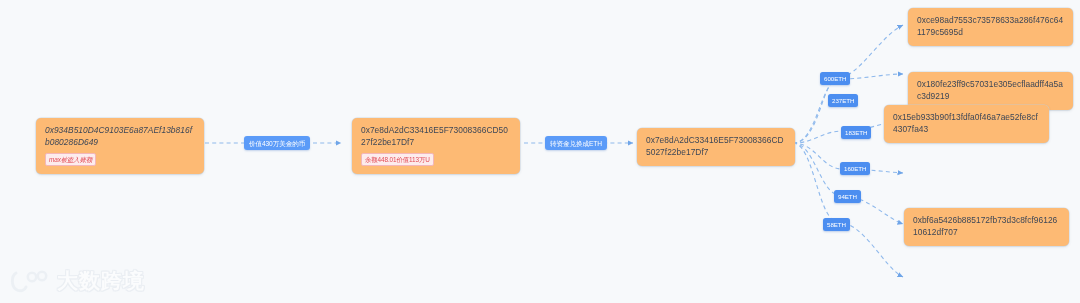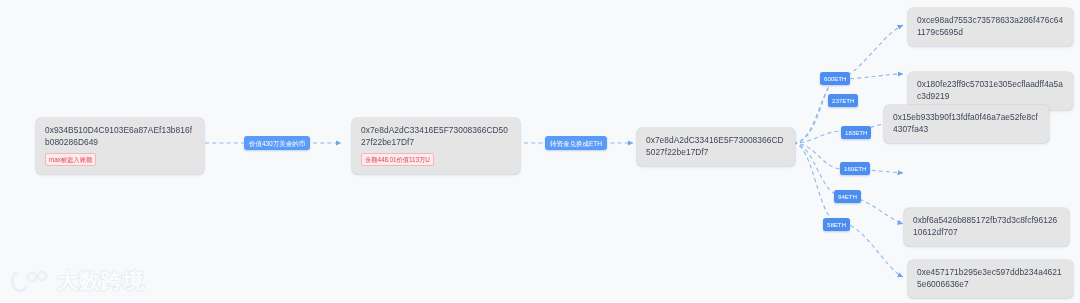--- a/index.html
+++ b/index.html
@@ -26,21 +26,21 @@
     position: absolute;
     left: 0;
     top: 0;
     width: 1080px;
     height: 303px;
     pointer-events: none;
   }
 
   .addr-node {
     position: absolute;
-    background: #e5e5e5;
+    background: #fdba74;
     border-radius: 5px;
     box-shadow: 0 1px 3px rgba(40,60,90,0.13), 0 0 0 0.5px rgba(200,212,225,0.7);
     padding: 7px 9px 8px 9px;
     box-sizing: border-box;
   }
 
   .addr-text {
     font-size: 8.4px;
     line-height: 11.5px;
     color: #3d4757;
@@ -130,21 +130,21 @@
       <path d="M524,143 L633,143"></path>
       <path d="M793,143 C820,143 822,78 838,78 C858,78 880,36 903,25"></path>
       <path d="M793,143 C818,143 820,79 840,79 C865,79 884,74 903,74"></path>
       <path d="M793,143 C815,143 822,131 843,131 C868,131 886,121 903,120"></path>
       <path d="M793,143 C816,143 822,169 842,169 C868,169 886,172 903,173"></path>
       <path d="M793,143 C815,143 820,195 840,195 C866,195 886,218 903,224"></path>
       <path d="M793,143 C814,143 818,222 838,222 C864,222 884,268 903,277"></path>
     </g>
   </svg>
 
-  <div class="addr-node" style="left:36px; top:118px; width:168px;">
+  <div class="addr-node" style="left:36px; top:118px; width:168px;font-style:italic;">
     <div class="addr-text">0x934B510D4C9103E6a87AEf13b816fb080286D649</div>
     <span class="amount-badge">max被盗入账额</span>
   </div>
 
   <div class="edge-label" style="left:244px; top:136px;">价值430万美金的币</div>
 
   <div class="addr-node" style="left:352px; top:118px; width:168px;">
     <div class="addr-text">0x7e8dA2dC33416E5F73008366CD5027f22be17Df7</div>
     <span class="amount-badge">余额448.01价值113万U</span>
   </div>
@@ -167,23 +167,20 @@
   </div>
   <div class="addr-node" style="left:908px; top:72px; width:165px;">
     <div class="addr-text">0x180fe23ff9c57031e305ecflaadff4a5ac3d9219</div>
   </div>
   <div class="addr-node" style="left:884px; top:105px; width:165px;">
     <div class="addr-text">0x15eb933b90f13fdfa0f46a7ae52fe8cf4307fa43</div>
   </div>
   <div class="addr-node" style="left:904px; top:208px; width:165px;">
     <div class="addr-text">0xbf6a5426b885172fb73d3c8fcf9612610612df707</div>
   </div>
-  <div class="addr-node" style="left:908px; top:260px; width:165px;">
-    <div class="addr-text">0xe457171b295e3ec597ddb234a46215e6006636e7</div>
-  </div>
 
   <div id="watermark">
     <div class="wm-mark">
       <svg viewBox="0 0 40 26" width="40" height="26">
         <path d="M6,5 C1,8 1,19 7,22 C11,24 15,22 16,19" fill="none" stroke="#e2e8ef" stroke-width="3" stroke-linecap="round"></path>
         <circle cx="22" cy="9" r="4.2" fill="none" stroke="#e2e8ef" stroke-width="2.6"></circle>
         <circle cx="32" cy="8" r="4.2" fill="none" stroke="#e2e8ef" stroke-width="2.6"></circle>
       </svg>
     </div>
     <div class="wm-text">大数跨境</div>

